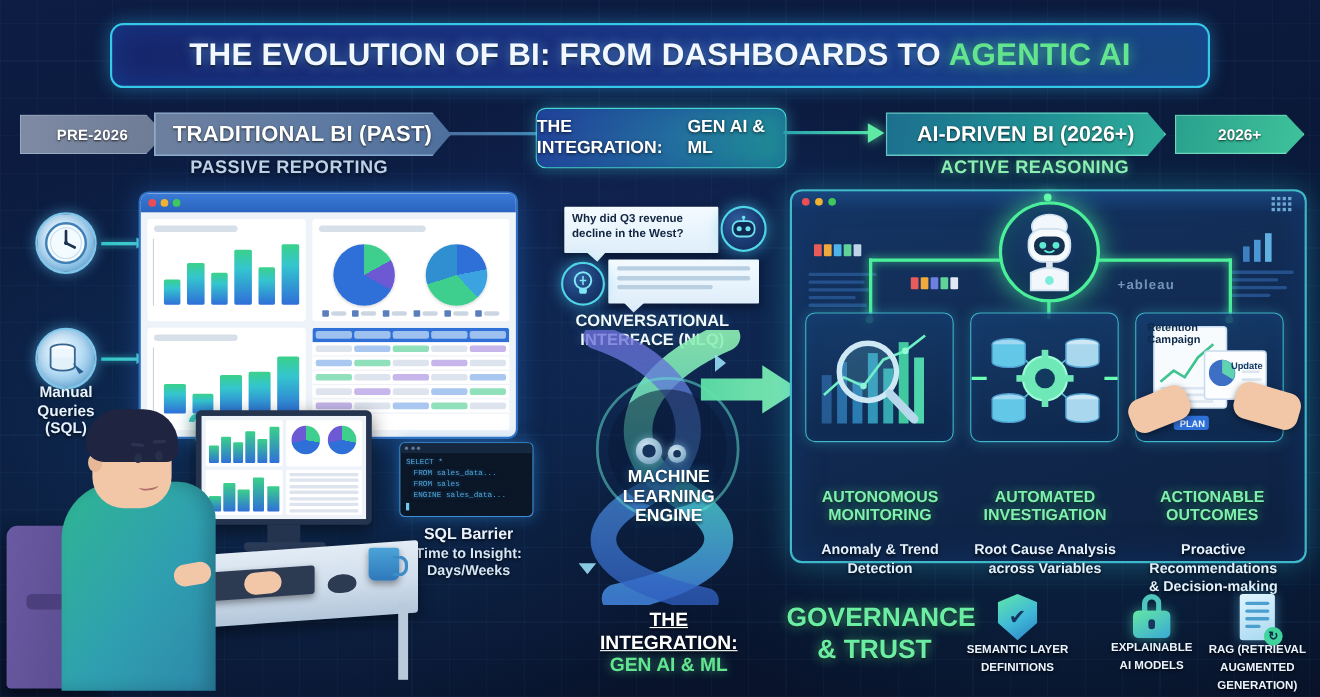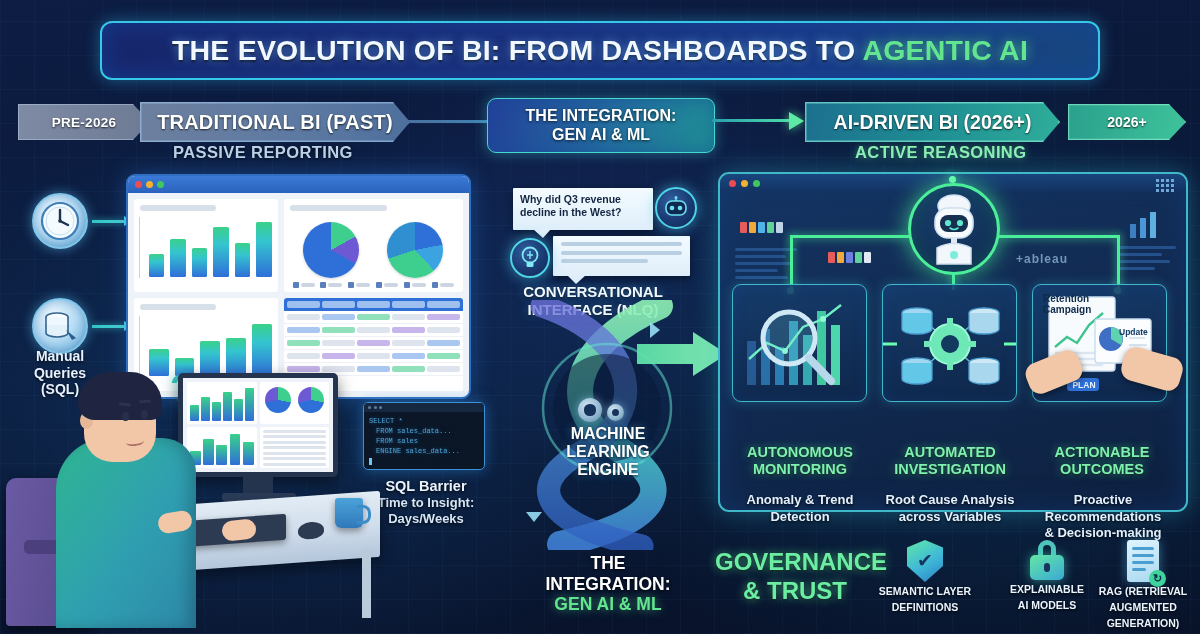--- a/index.html
+++ b/index.html
@@ -75,21 +75,21 @@
     left:1068px; top:104px; width:118px; height:36px;
     background: linear-gradient(100deg,#2aa08d,#3fc39b);
     font-size:14px;
     box-shadow: inset 0 0 0 1.2px rgba(150,245,215,.6);
   }
   .box-integration {
     position:absolute; left:487px; top:98px; width:228px; height:55px;
     border-radius:9px; border:1.6px solid #46d8d0;
     background: linear-gradient(105deg,#23419a 0%,#236e9f 55%,#1f8f95 100%);
     box-shadow: 0 0 14px rgba(60,200,210,.45), inset 0 0 18px rgba(20,70,150,.5);
-    display:flex; flex-direction:column; align-items:center; justify-content:center;
+    display:flex; flex-direction:row; align-items:center; justify-content:center;
     line-height:1.18;
   }
   .box-integration span {
     color:#ffffff; font-weight:bold; font-size:16px;
     text-shadow:0 1px 3px rgba(0,0,0,.7);
   }
   .caption-sub {
     position:absolute; font-weight:bold; font-size:16.5px; letter-spacing:.4px;
     text-shadow:0 1px 3px rgba(0,0,0,.7);
   }
@@ -287,21 +287,21 @@
     background:radial-gradient(circle at 38% 32%, #cfe4f2 0%, #8fb6cf 60%, #5d87a5 100%);
     box-shadow:0 0 8px rgba(150,210,240,.6);
   }
   .gear::after { content:""; position:absolute; inset:27%; border-radius:50%;
     background:#16335c; }
   #integ-bottom {
     position:absolute; left:498px; top:553px; width:220px; text-align:center;
     line-height:1.18;
   }
   #integ-bottom .l1 { color:#ffffff; font-weight:bold; font-size:17.5px;
-    text-shadow:0 1px 3px rgba(0,0,0,.85); display:block; }
+    text-shadow:0 1px 3px rgba(0,0,0,.85); display:block;text-decoration:underline; }
   #integ-bottom .l2 { color:#63e58f; font-weight:bold; font-size:17.5px;
     text-shadow:0 0 10px rgba(90,235,150,.6); display:block; }
   .big-arrow {
     position:absolute; left:637px; top:330px; width:92px; height:48px;
   }
 
   
   #win-right {
     position:absolute; left:718px; top:172px; width:470px; height:340px;
     border-radius:11px; border:2px solid #3fb8c9;

